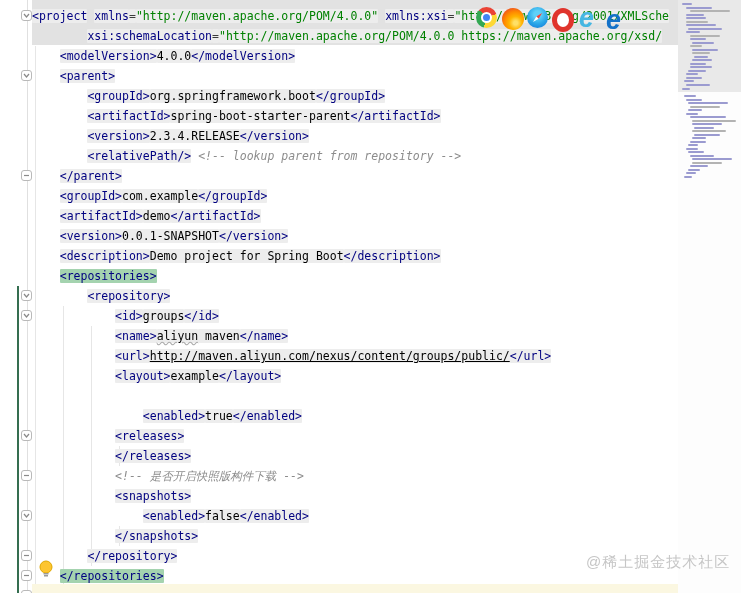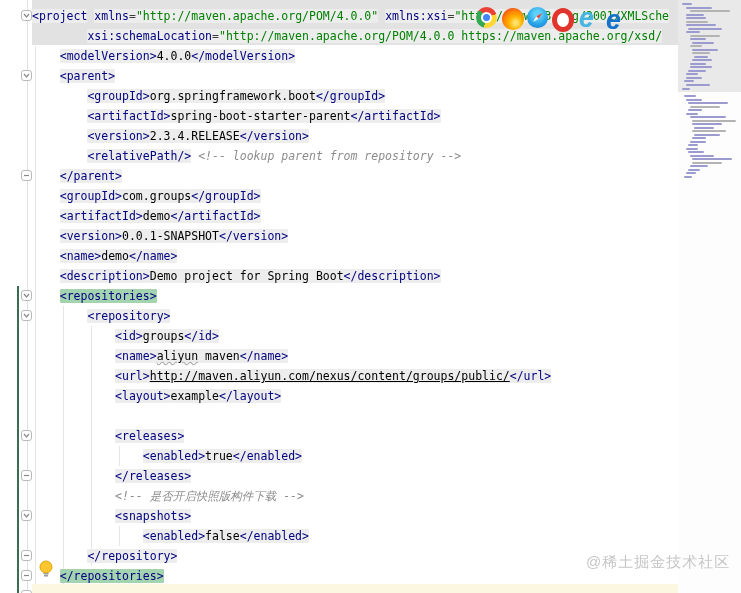--- a/index.html
+++ b/index.html
@@ -143,38 +143,38 @@
 <div class="code" id="code">
     <div class="line"><span class="seg tag halo">&lt;project</span><span class="seg sp"> </span><span class="seg attr halo">xmlns</span><span class="seg pun halo">=</span><span class="seg val halo">"http://maven.apache.org/POM/4.0.0"</span><span class="seg sp"> </span><span class="seg attr halo">xmlns:xsi</span><span class="seg pun halo">=</span><span class="seg val halo">"http://www.w3.org/2001/XMLSche</span></div>
     <div class="line"><span class="seg sp">        </span><span class="seg attr halo">xsi:schemaLocation</span><span class="seg pun halo">=</span><span class="seg val halo">"http://maven.apache.org/POM/4.0.0 https://maven.apache.org/xsd/</span></div>
     <div class="line"><span class="seg sp">    </span><span class="seg tag halo">&lt;modelVersion&gt;</span><span class="seg txt halo">4.0.0</span><span class="seg tag halo">&lt;/modelVersion&gt;</span></div>
     <div class="line"><span class="seg sp">    </span><span class="seg tag halo">&lt;parent&gt;</span></div>
     <div class="line"><span class="seg sp">        </span><span class="seg tag halo">&lt;groupId&gt;</span><span class="seg txt halo">org.springframework.boot</span><span class="seg tag halo">&lt;/groupId&gt;</span></div>
     <div class="line"><span class="seg sp">        </span><span class="seg tag halo">&lt;artifactId&gt;</span><span class="seg txt halo">spring-boot-starter-parent</span><span class="seg tag halo">&lt;/artifactId&gt;</span></div>
     <div class="line"><span class="seg sp">        </span><span class="seg tag halo">&lt;version&gt;</span><span class="seg txt halo">2.3.4.RELEASE</span><span class="seg tag halo">&lt;/version&gt;</span></div>
     <div class="line"><span class="seg sp">        </span><span class="seg tag halo">&lt;relativePath/&gt;</span><span class="seg sp"> </span><span class="seg cmt">&lt;!-- lookup parent from repository --&gt;</span></div>
     <div class="line"><span class="seg sp">    </span><span class="seg tag halo">&lt;/parent&gt;</span></div>
-    <div class="line"><span class="seg sp">    </span><span class="seg tag halo">&lt;groupId&gt;</span><span class="seg txt halo">com.groups</span><span class="seg tag halo">&lt;/groupId&gt;</span></div>
+    <div class="line"><span class="seg sp">    </span><span class="seg tag halo">&lt;groupId&gt;</span><span class="seg txt halo">com.example</span><span class="seg tag halo">&lt;/groupId&gt;</span></div>
     <div class="line"><span class="seg sp">    </span><span class="seg tag halo">&lt;artifactId&gt;</span><span class="seg txt halo">demo</span><span class="seg tag halo">&lt;/artifactId&gt;</span></div>
     <div class="line"><span class="seg sp">    </span><span class="seg tag halo">&lt;version&gt;</span><span class="seg txt halo">0.0.1-SNAPSHOT</span><span class="seg tag halo">&lt;/version&gt;</span></div>
-    <div class="line"><span class="seg sp">    </span><span class="seg tag halo">&lt;name&gt;</span><span class="seg txt halo">demo</span><span class="seg tag halo">&lt;/name&gt;</span></div>
     <div class="line"><span class="seg sp">    </span><span class="seg tag halo">&lt;description&gt;</span><span class="seg txt halo">Demo project for Spring Boot</span><span class="seg tag halo">&lt;/description&gt;</span></div>
     <div class="line"><span class="seg sp">    </span><span class="seg tag match">&lt;repositories&gt;</span></div>
     <div class="line"><span class="seg sp">        </span><span class="seg tag halo">&lt;repository&gt;</span></div>
     <div class="line"><span class="seg sp">            </span><span class="seg tag halo">&lt;id&gt;</span><span class="seg txt halo">groups</span><span class="seg tag halo">&lt;/id&gt;</span></div>
     <div class="line"><span class="seg sp">            </span><span class="seg tag halo">&lt;name&gt;</span><span class="seg typo halo">aliyun</span><span class="seg txt halo"> maven</span><span class="seg tag halo">&lt;/name&gt;</span></div>
     <div class="line"><span class="seg sp">            </span><span class="seg tag halo">&lt;url&gt;</span><span class="seg link halo">http://maven.aliyun.com/nexus/content/groups/public/</span><span class="seg tag halo">&lt;/url&gt;</span></div>
     <div class="line"><span class="seg sp">            </span><span class="seg tag halo">&lt;layout&gt;</span><span class="seg txt halo">example</span><span class="seg tag halo">&lt;/layout&gt;</span></div>
     <div class="line"><span class="seg sp">            </span></div>
+    <div class="line"><span class="seg sp">                </span><span class="seg tag halo">&lt;enabled&gt;</span><span class="seg txt halo">true</span><span class="seg tag halo">&lt;/enabled&gt;</span></div>
     <div class="line"><span class="seg sp">            </span><span class="seg tag halo">&lt;releases&gt;</span></div>
-    <div class="line"><span class="seg sp">                </span><span class="seg tag halo">&lt;enabled&gt;</span><span class="seg txt halo">true</span><span class="seg tag halo">&lt;/enabled&gt;</span></div>
     <div class="line"><span class="seg sp">            </span><span class="seg tag halo">&lt;/releases&gt;</span></div>
     <div class="line"><span class="seg sp">            </span><span class="seg cmt">&lt;!-- 是否开启快照版构件下载 --&gt;</span></div>
     <div class="line"><span class="seg sp">            </span><span class="seg tag halo">&lt;snapshots&gt;</span></div>
     <div class="line"><span class="seg sp">                </span><span class="seg tag halo">&lt;enabled&gt;</span><span class="seg txt halo">false</span><span class="seg tag halo">&lt;/enabled&gt;</span></div>
+    <div class="line"><span class="seg sp">            </span><span class="seg tag halo">&lt;/snapshots&gt;</span></div>
     <div class="line"><span class="seg sp">        </span><span class="seg tag halo">&lt;/repository&gt;</span></div>
     <div class="line"><span class="seg sp">    </span><span class="seg tag match">&lt;/repositories&gt;</span></div>
   </div>
 
 <div class="minimap">
   <div class="mm-viewport"></div>
   <div id="mm-bars">
       <div class="mm-bar mm-p" style="top: 3px; left: 4px; width: 10px;"></div>
       <div class="mm-bar mm-p" style="top: 7px; left: 8px; width: 26px;"></div>
       <div class="mm-bar mm-g" style="top: 10px; left: 12px; width: 40px;"></div>

